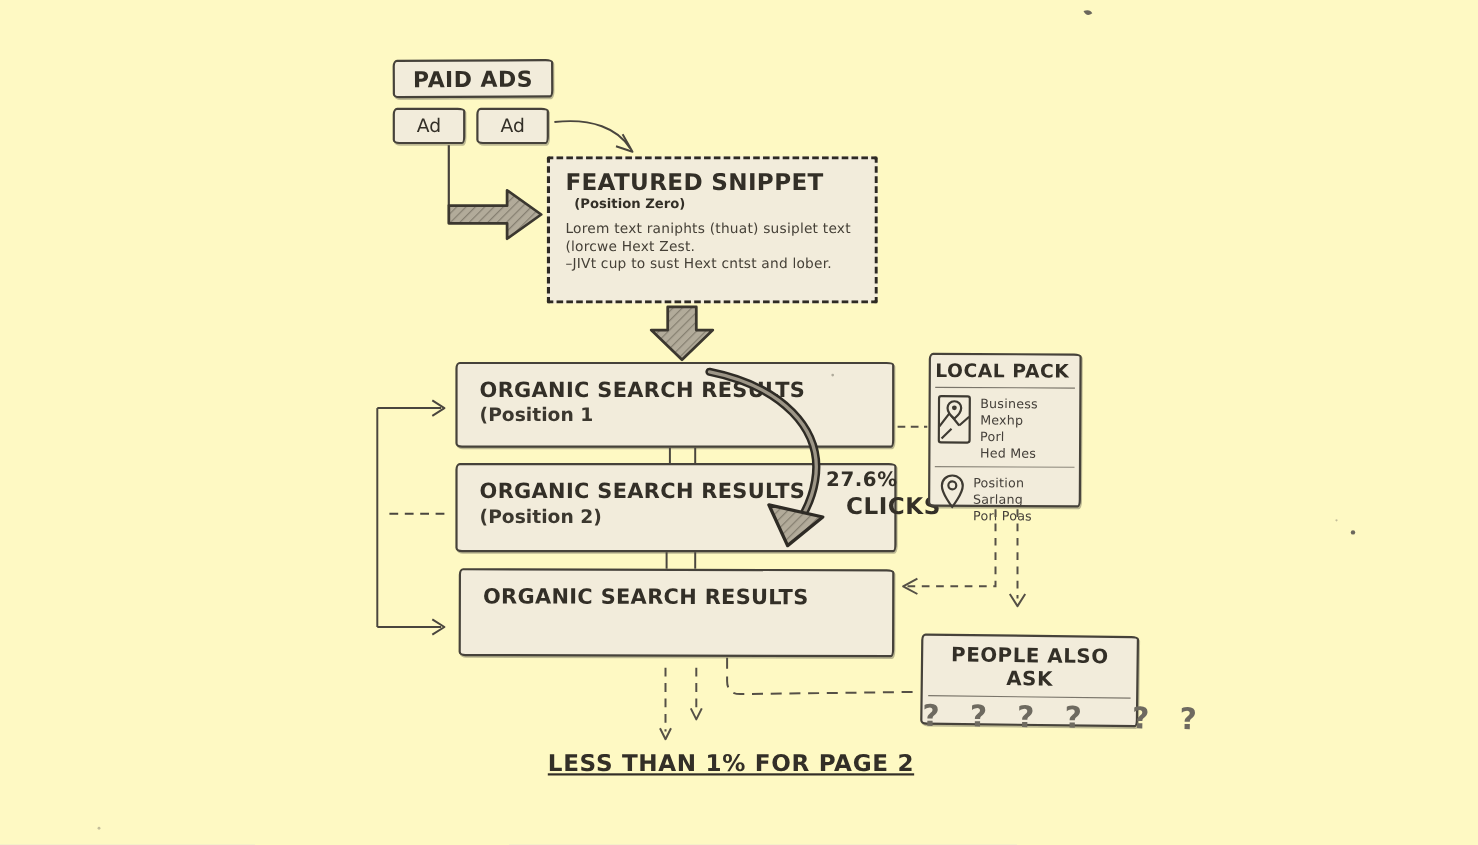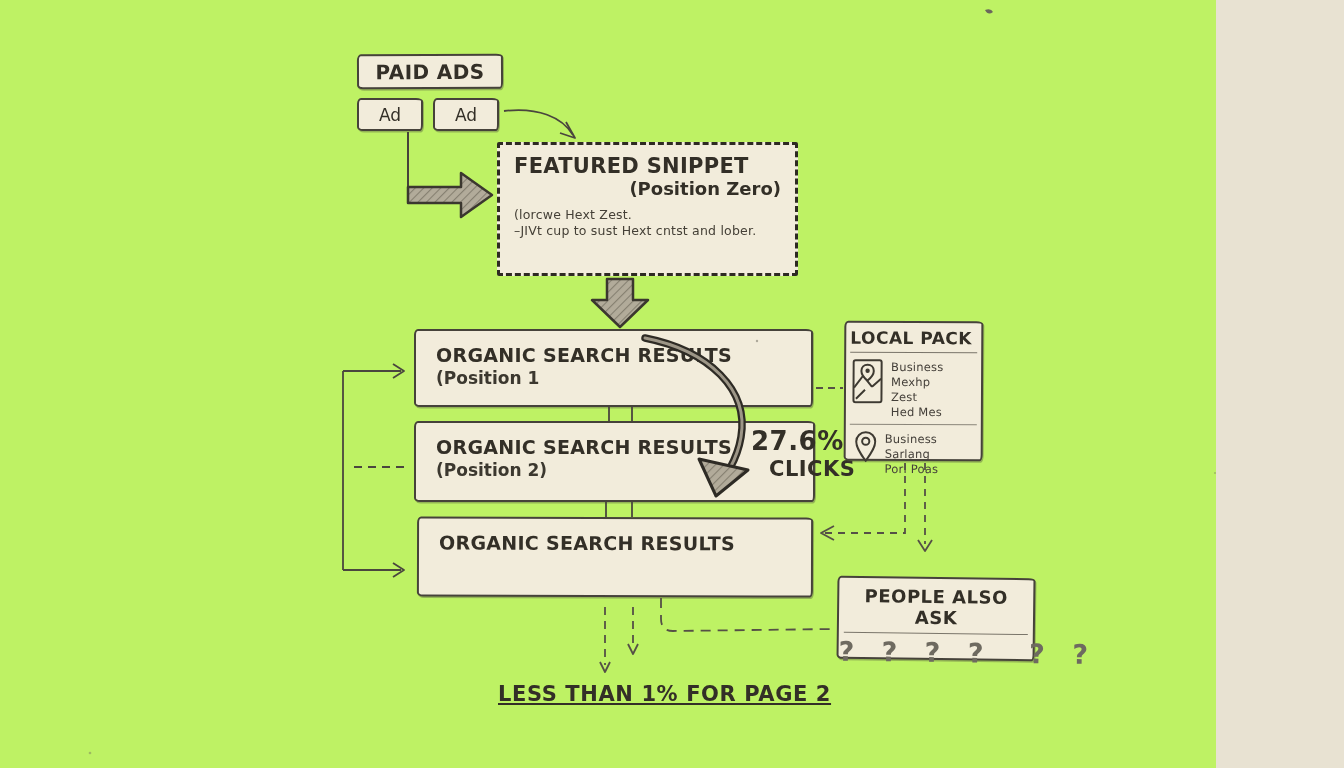--- a/index.html
+++ b/index.html
@@ -1,18 +1,18 @@
 <!DOCTYPE html>
 <html><head>
 <meta charset="utf-8">
 <style>
   html,body { margin:0; padding:0; background:#e8e2d2; }
   .canvas {
-    position:relative; width:1216px; height:768px; overflow:hidden;
-    background:#bef264;
+    position:relative; width:1344px; height:768px; overflow:hidden;
+    background:#fef9c3;
     font-family:"DejaVu Sans","Liberation Sans",sans-serif;
     color:#332f27;
   }
   .sketch-box {
     position:absolute; background:#f2ecdb;
     border:2px solid #46423a;
     border-radius:4px 7px 3px 6px / 6px 3px 7px 4px;
     box-shadow:1px 1.5px 0 0 rgba(70,65,58,0.35);
     box-sizing:border-box;
   }
@@ -24,34 +24,34 @@
   #ad1        { left:357px; top:98px;  width:66px;  height:33px; font-size:17px; }
   #ad2        { left:433px; top:98px;  width:66px;  height:33px; font-size:17px; }
 
   
   #featured {
     left:497px; top:142px; width:301px; height:134px;
     border:3px dashed #2e2a23; border-radius:2px; box-shadow:none;
     padding:9px 14px;
   }
   #featured .fs-title    { font-size:21px; font-weight:700; letter-spacing:0.3px; }
-  #featured .fs-subtitle { font-size:18px; font-weight:700; margin-left:8px;text-align:right; }
+  #featured .fs-subtitle { font-size:12px; font-weight:700; margin-left:8px; }
   #featured .fs-body     { margin-top:8px; font-size:12.5px; line-height:16px; color:#454037; letter-spacing:0.2px; }
 
   
   .organic { padding:13px 0 0 20px; }
   #org1 { left:414px; top:329px; width:399px; height:78px; }
   #org2 { left:414px; top:421px; width:401px; height:81px; }
   #org3 { left:417px; top:517px; width:396px; height:80px; transform:rotate(0.15deg); }
   .organic .o-title    { font-size:19px; font-weight:700; letter-spacing:0.3px; }
   .organic .o-subtitle { font-size:17px; color:#3c382f; margin-top:2px;font-weight:bold; }
 
   
   #click-stat { position:absolute; left:751px; top:426px; font-weight:700; }
-  #click-stat .cs-line1 { font-size:26px; letter-spacing:0.5px; }
+  #click-stat .cs-line1 { font-size:18px; letter-spacing:0.5px; }
   #click-stat .cs-line2 { font-size:21px; letter-spacing:0.5px; margin-top:1px; margin-left:18px; }
 
   
   #local-pack { left:844px; top:321px; width:139px; height:140px; transform:rotate(0.3deg); padding:0; }
   #local-pack .lp-title {
     font-size:17px; font-weight:700; text-align:left; letter-spacing:0.5px;
     padding:5px 0 4px 0; border-bottom:1.5px solid #7a756a; margin:0 4px;
   }
   .lp-row { display:flex; gap:8px; padding:6px 5px 4px 6px; align-items:flex-start; }
   .lp-row + .lp-row { border-top:1.5px solid #8b867a; margin:0 4px; padding-left:2px; }
@@ -89,20 +89,21 @@
     <span>Ad</span>
   </div>
   <div class="sketch-box centered" id="ad2">
     <span>Ad</span>
   </div>
 
   <div class="sketch-box" id="featured">
     <div class="fs-title">FEATURED SNIPPET</div>
     <div class="fs-subtitle">(Position Zero)</div>
     <div class="fs-body">
+      <div>Lorem text raniphts (thuat) susiplet text</div>
       <div>(lorcwe Hext Zest.</div>
       <div>–JIVt cup to sust Hext cntst and lober.</div>
     </div>
   </div>
 
   <div class="sketch-box organic" id="org1">
     <div class="o-title">ORGANIC SEARCH RESULTS</div>
     <div class="o-subtitle">(Position 1</div>
   </div>
   <div class="sketch-box organic" id="org2">
@@ -124,33 +125,33 @@
       <span>
         <svg width="31" height="45" viewBox="0 0 31 45">
           <rect x="1.5" y="1.5" width="28" height="42" rx="2" fill="none" stroke="#3e3a32" stroke-width="2"></rect>
           <path d="M2 29 L11 17 M11 17 L20 28 M20 28 L29 20 M4 40 L13 31" fill="none" stroke="#3e3a32" stroke-width="2"></path>
           <path d="M15.5 6 c-3.6 0 -6.2 2.7 -6.2 6.2 0 4.6 6.2 9.6 6.2 9.6 s6.2 -5 6.2 -9.6 c0 -3.5 -2.6 -6.2 -6.2 -6.2 z" fill="#f2ecdb" stroke="#3e3a32" stroke-width="2"></path>
           <circle cx="15.5" cy="12" r="2.2" fill="#3e3a32"></circle>
         </svg>
       </span>
       <div class="lp-text">
         <div>Business Mexhp</div>
-        <div>Zest</div>
+        <div>Porl</div>
         <div>Hed Mes</div>
       </div>
     </div>
     <div class="lp-row">
       <span style="padding-left:3px;">
         <svg width="22" height="32" viewBox="0 0 22 32">
           <path d="M11 1.5 C5.6 1.5 1.5 5.6 1.5 10.8 C1.5 18 11 30 11 30 S20.5 18 20.5 10.8 C20.5 5.6 16.4 1.5 11 1.5 z" fill="none" stroke="#3e3a32" stroke-width="2"></path>
           <circle cx="11" cy="10.5" r="3.6" fill="none" stroke="#3e3a32" stroke-width="2"></circle>
         </svg>
       </span>
       <div class="lp-text">
-        <div>Business Sarlang</div>
+        <div>Position Sarlang</div>
         <div>Porl Poas</div>
       </div>
     </div>
   </div>
 
   <div class="sketch-box" id="paa">
     <div class="paa-title">PEOPLE ALSO ASK</div>
     <div class="paa-qmarks">? ? ? ?  ? ?</div>
   </div>
 

